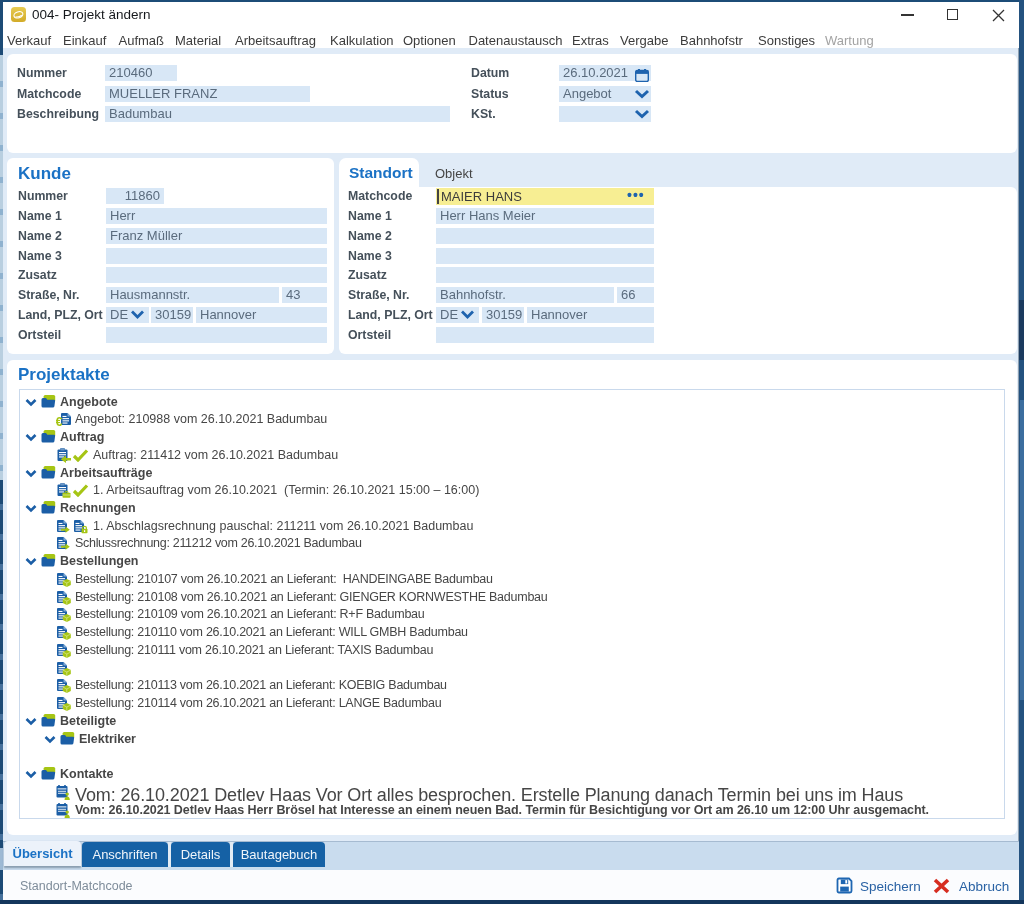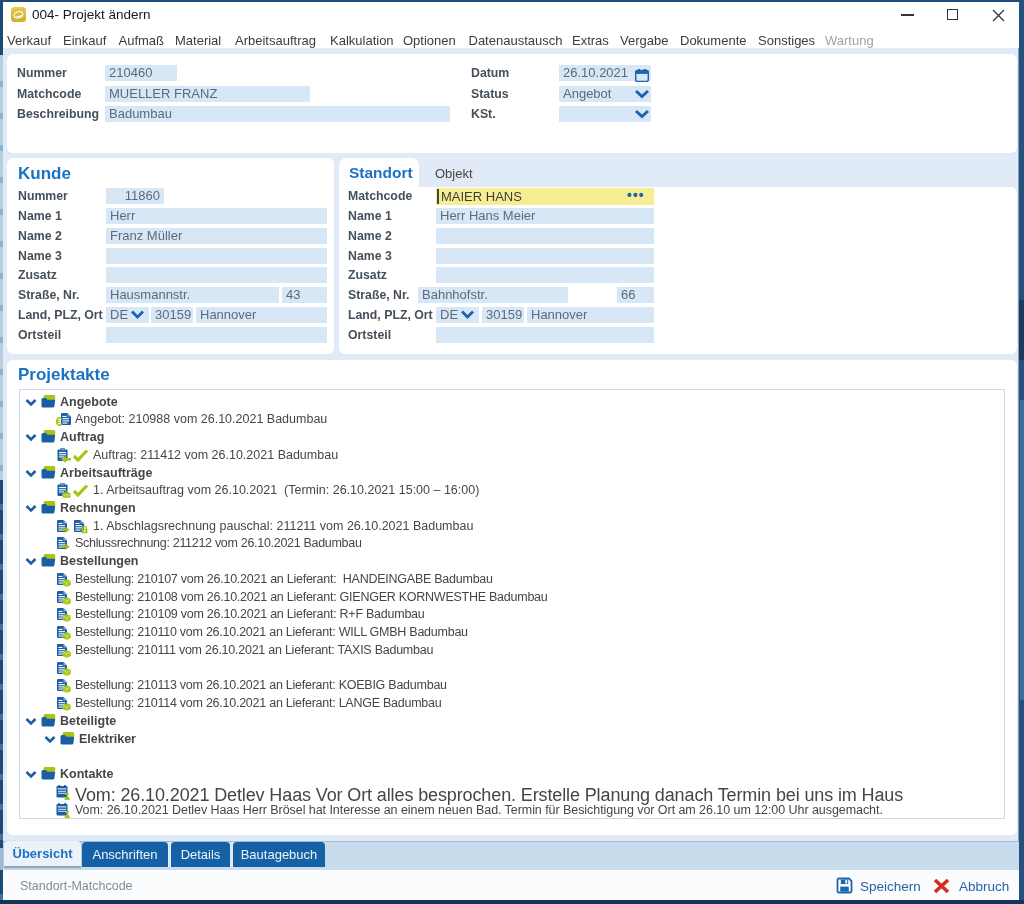--- a/index.html
+++ b/index.html
@@ -52,21 +52,21 @@
 <div class="abs" style="left:7px;top:33px;font-size:13px;color:#3c3c3c">Verkauf</div>
 <div class="abs" style="left:63px;top:33px;font-size:13px;color:#3c3c3c">Einkauf</div>
 <div class="abs" style="left:118.5px;top:33px;font-size:13px;color:#3c3c3c">Aufmaß</div>
 <div class="abs" style="left:175px;top:33px;font-size:13px;color:#3c3c3c">Material</div>
 <div class="abs" style="left:235px;top:33px;font-size:13px;color:#3c3c3c">Arbeitsauftrag</div>
 <div class="abs" style="left:330px;top:33px;font-size:13px;color:#3c3c3c">Kalkulation</div>
 <div class="abs" style="left:403px;top:33px;font-size:13px;color:#3c3c3c">Optionen</div>
 <div class="abs" style="left:468.5px;top:33px;font-size:13px;color:#3c3c3c">Datenaustausch</div>
 <div class="abs" style="left:572px;top:33px;font-size:13px;color:#3c3c3c">Extras</div>
 <div class="abs" style="left:620px;top:33px;font-size:13px;color:#3c3c3c">Vergabe</div>
-<div class="abs" style="left:680px;top:33px;font-size:13px;color:#3c3c3c">Dokumente</div>
+<div class="abs" style="left:680px;top:33px;font-size:13px;color:#3c3c3c">Bahnhofstr</div>
 <div class="abs" style="left:758px;top:33px;font-size:13px;color:#3c3c3c">Sonstiges</div>
 <div class="abs" style="left:825px;top:33px;font-size:13px;color:#a3a3a3">Wartung</div>
 
 <div class="panel" style="left:7px;top:54px;width:1010px;height:99px"></div>
 <div class="lbl" style="left:17px;top:65px">Nummer</div>
 <div class="fld" style="left:105px;top:65px;width:72px">210460</div>
 <div class="lbl" style="left:17px;top:86px">Matchcode</div>
 <div class="fld" style="left:105px;top:86px;width:205px">MUELLER FRANZ</div>
 <div class="lbl" style="left:17px;top:106px">Beschreibung</div>
 <div class="fld" style="left:105px;top:106px;width:345px">Badumbau</div>
@@ -132,21 +132,21 @@
 <div class="abs" style="left:627px;top:187px;width:26px;font-size:14px;font-weight:bold;color:#1e63ae;letter-spacing:1px">•••</div>
 <div class="lbl" style="left:348px;top:208px">Name 1</div>
 <div class="fld" style="left:436px;top:208px;width:218px">Herr Hans Meier</div>
 <div class="lbl" style="left:348px;top:228px">Name 2</div>
 <div class="fld" style="left:436px;top:228px;width:218px"></div>
 <div class="lbl" style="left:348px;top:248px">Name 3</div>
 <div class="fld" style="left:436px;top:248px;width:218px"></div>
 <div class="lbl" style="left:348px;top:267px">Zusatz</div>
 <div class="fld" style="left:436px;top:267px;width:218px"></div>
 <div class="lbl" style="left:348px;top:287px">Straße, Nr.</div>
-<div class="fld" style="left:418px;top:287px;width:150px">Bahnhofstr.</div>
+<div class="fld" style="left:436px;top:287px;width:178px">Bahnhofstr.</div>
 <div class="fld" style="left:617px;top:287px;width:37px">66</div>
 <div class="lbl" style="left:348px;top:307px">Land, PLZ, Ort</div>
 <div class="fld" style="left:436px;top:307px;width:43px">DE</div>
 <div class="abs" style="left:460px;top:310px">
     <svg width="15" height="9">
       <path d="M2 1.5 L7.5 7 L13 1.5" stroke="#1e63ae" stroke-width="2.8" fill="none"></path>
     </svg>
   </div>
 <div class="fld" style="left:482px;top:307px;width:42px">30159</div>
 <div class="fld" style="left:527px;top:307px;width:127px">Hannover</div>
@@ -488,21 +488,21 @@
         <rect x="2.2" y="0" width="1.6" height="2.4" fill="#1b5ea6"></rect>
         <rect x="8.2" y="0" width="1.6" height="2.4" fill="#1b5ea6"></rect>
         <rect x="1.6" y="3.4" width="8.8" height="1" fill="#fff"></rect>
         <rect x="2" y="5.8" width="8" height="1" fill="#fff" opacity="0.85"></rect>
         <rect x="2" y="7.8" width="8" height="1" fill="#fff" opacity="0.85"></rect>
         <g transform="translate(8.2,7.4)">
           <circle cx="3" cy="1.7" r="1.7" fill="#a6c514"></circle>
           <path d="M0.4 7.6 Q0.4 4 3 4 Q5.6 4 5.6 7.6 Z" fill="#a6c514"></path>
         </g>
       </svg>
-      <div class="abs" style="left:56px;top:2px;font-size:12.5px;letter-spacing:-0.06px;font-weight:normal;color:#464646;white-space:nowrap">Vom: 26.10.2021 Detlev Haas Herr Brösel hat Interesse an einem neuen Bad. Termin für Besichtigung vor Ort am 26.10 um 12:00 Uhr ausgemacht.</div>
+      <div class="abs" style="left:56px;top:2px;font-size:12.5px;letter-spacing:-0.06px;font-weight:bold;color:#464646;white-space:nowrap">Vom: 26.10.2021 Detlev Haas Herr Brösel hat Interesse an einem neuen Bad. Termin für Besichtigung vor Ort am 26.10 um 12:00 Uhr ausgemacht.</div>
     </div>
 </div>
 
 <div class="abs" style="left:3px;top:841px;width:1016px;height:29px;background:#c9dcee;border-top:1px solid #a6bbd1"></div>
 <div class="abs" style="left:4px;top:841px;width:77px;height:25px;background:#ecf2fa;border-radius:4px 4px 0 0;box-shadow:0 1.5px 2px rgba(60,80,100,0.45);color:#1b72c5;font-weight:bold;font-size:13px;text-align:center;line-height:25px">Übersicht</div>
 <div class="abs" style="left:82px;top:842px;width:86px;height:25px;background:#1561a5;border-radius:4px 4px 0 0;color:#f0f5fa;font-size:13px;text-align:center;line-height:25px">Anschriften</div>
 <div class="abs" style="left:168px;top:842px;width:3px;height:25px;background:#e2ebf4"></div>
 <div class="abs" style="left:171px;top:842px;width:59px;height:25px;background:#1561a5;border-radius:4px 4px 0 0;color:#f0f5fa;font-size:13px;text-align:center;line-height:25px">Details</div>
 <div class="abs" style="left:230px;top:842px;width:3px;height:25px;background:#e2ebf4"></div>
 <div class="abs" style="left:233px;top:842px;width:92px;height:25px;background:#1561a5;border-radius:4px 4px 0 0;color:#f0f5fa;font-size:13px;text-align:center;line-height:25px">Bautagebuch</div>

